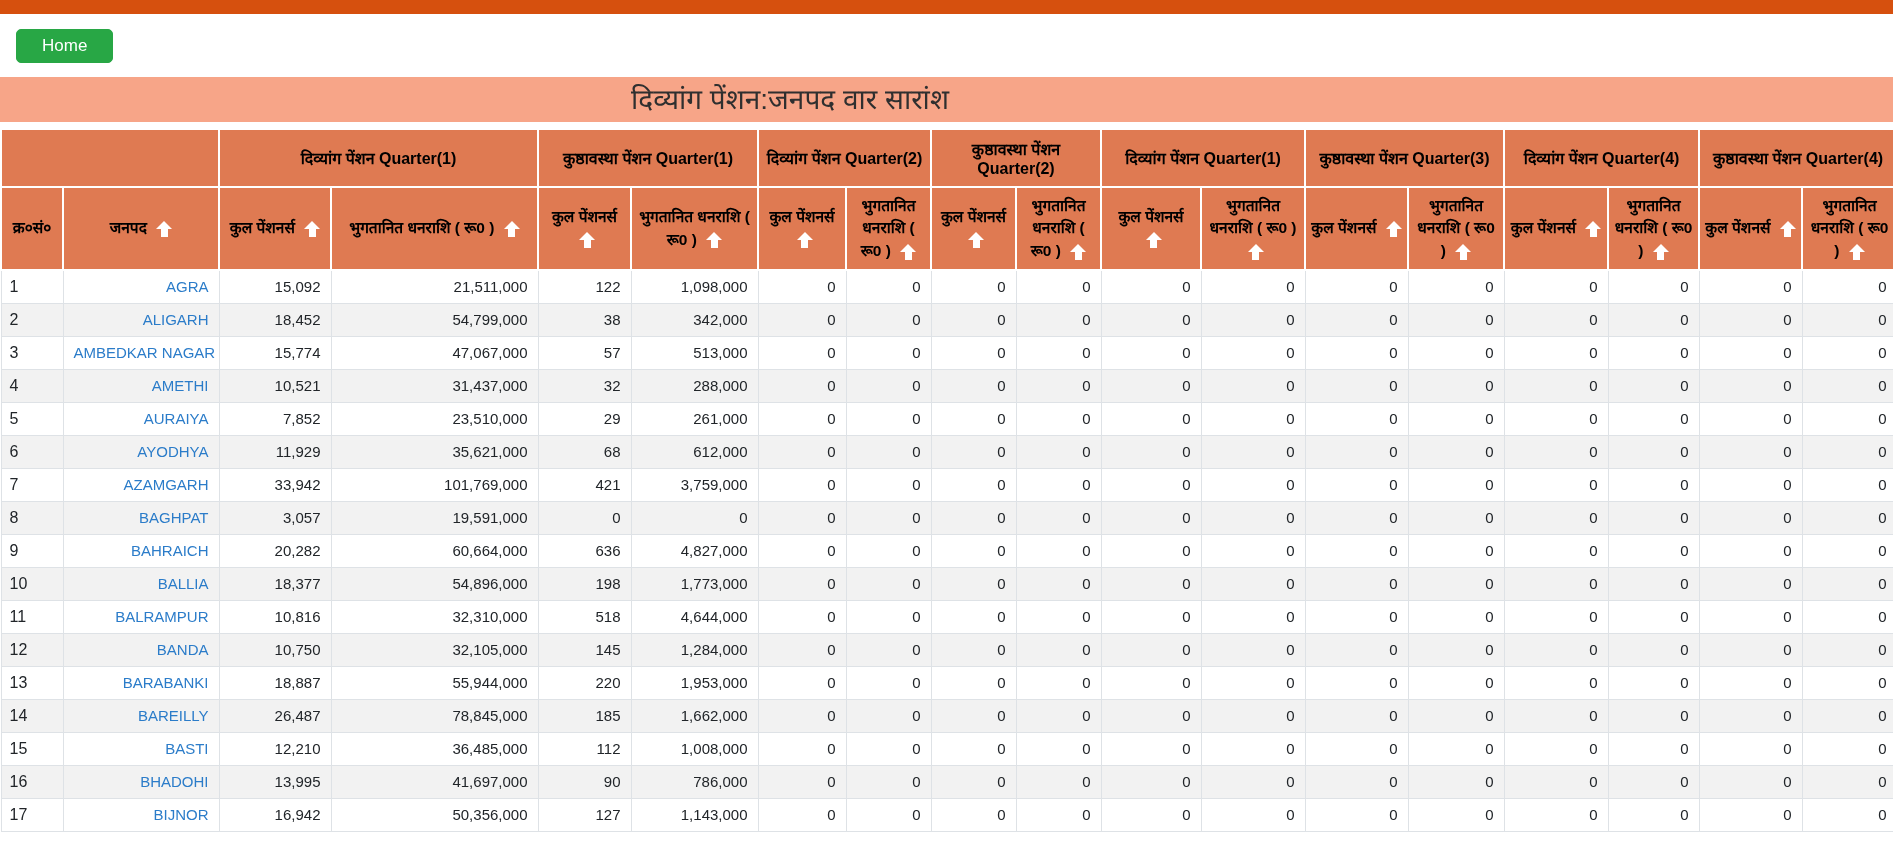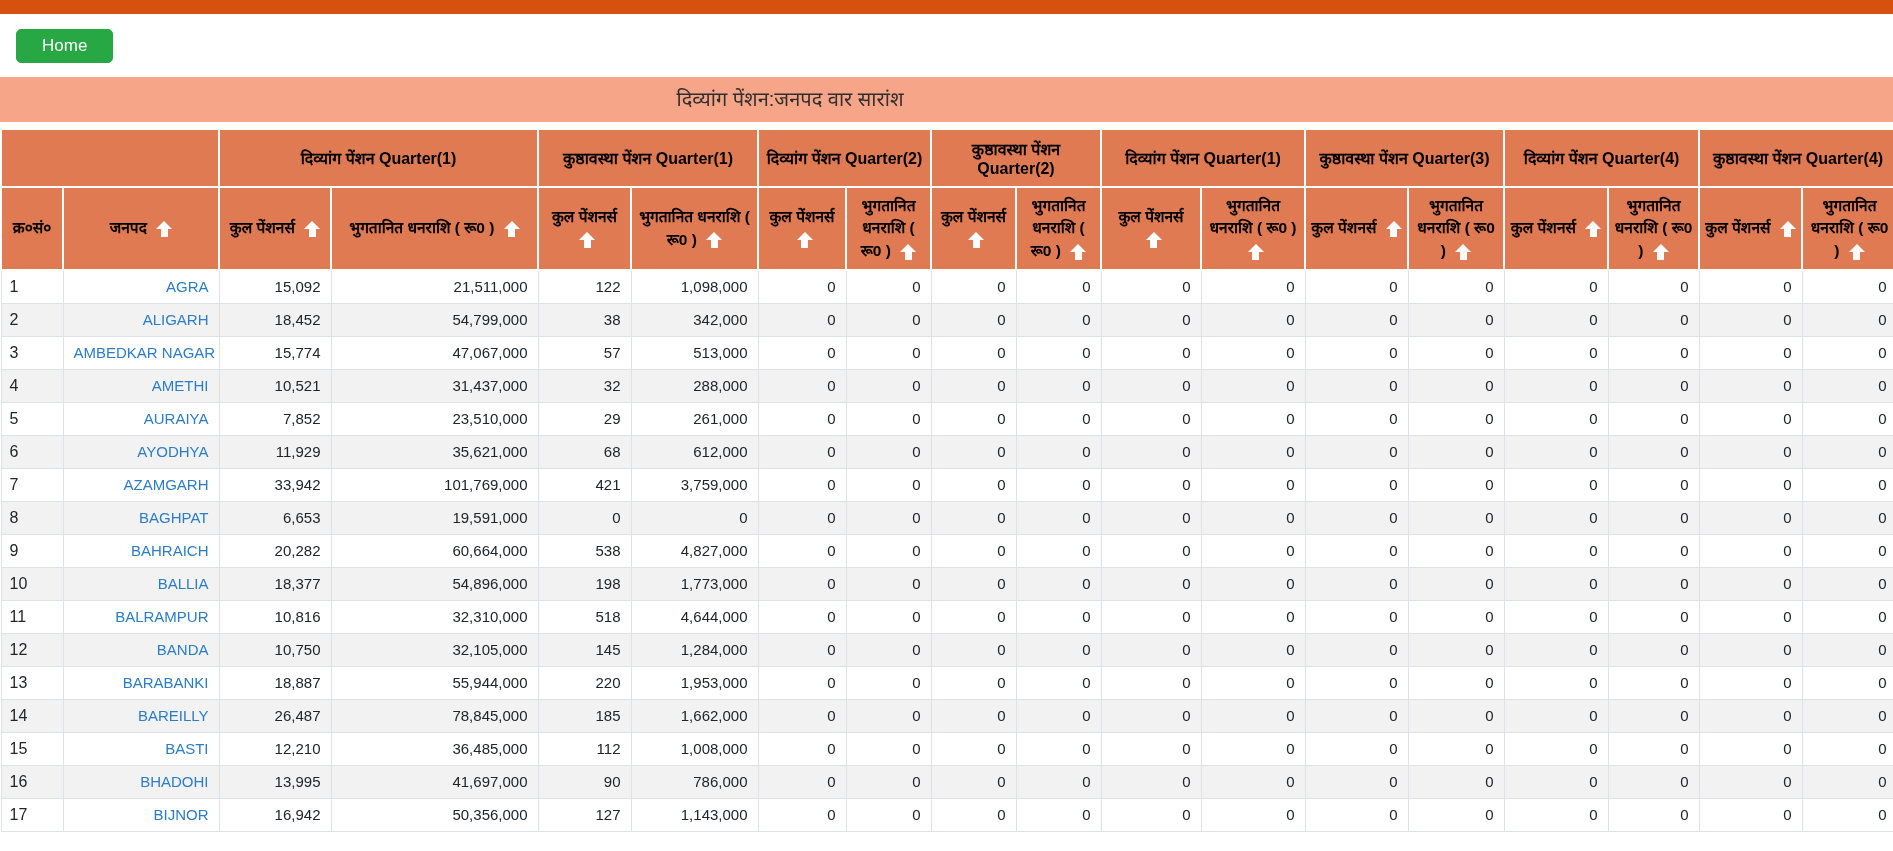--- a/index.html
+++ b/index.html
@@ -17,21 +17,21 @@
     border-radius: 5px; font-size: 17px; padding: 6px 25px;
     font-family: inherit; cursor: pointer;
   }
   .page-title {
     width: 1580px; height: 63px; line-height: 63px; text-align: center;
     font-size: 27px; font-weight: bold; color: #515154;
   }
   .subtitle-band { height: 45px; background: #f7a588; }
   .page-subtitle {
     width: 1580px; height: 52px; line-height: 45px; text-align: center;
-    font-size: 20px; color: #2f2f2f;
+    font-size: 28px; color: #2f2f2f;
   }
   .gap { height: 6px; background: #ffffff; }
   .table-wrap { width: 1893px; overflow: hidden; }
   table { border-collapse: collapse; table-layout: fixed; width: 1896px; }
   th {
     background: #df7a52; color: #000000; font-weight: bold;
     text-align: center; vertical-align: middle;
     border: 2px solid #ffffff; padding: 2px 5px;
   }
   th.group { height: 58px; font-size: 16px; }
@@ -268,21 +268,21 @@
           <td class="num">0</td>
           <td class="num">0</td>
           <td class="num">0</td>
           <td class="num">0</td>
           <td class="num">0</td>
           <td class="num">0</td>
         </tr>
         <tr>
           <td class="sn">8</td>
           <td class="dist"><a class="dl">BAGHPAT</a></td>
-          <td class="num">6,653</td>
+          <td class="num">3,057</td>
           <td class="num">19,591,000</td>
           <td class="num">0</td>
           <td class="num">0</td>
           <td class="num">0</td>
           <td class="num">0</td>
           <td class="num">0</td>
           <td class="num">0</td>
           <td class="num">0</td>
           <td class="num">0</td>
           <td class="num">0</td>
@@ -290,21 +290,21 @@
           <td class="num">0</td>
           <td class="num">0</td>
           <td class="num">0</td>
           <td class="num">0</td>
         </tr>
         <tr>
           <td class="sn">9</td>
           <td class="dist"><a class="dl">BAHRAICH</a></td>
           <td class="num">20,282</td>
           <td class="num">60,664,000</td>
-          <td class="num">538</td>
+          <td class="num">636</td>
           <td class="num">4,827,000</td>
           <td class="num">0</td>
           <td class="num">0</td>
           <td class="num">0</td>
           <td class="num">0</td>
           <td class="num">0</td>
           <td class="num">0</td>
           <td class="num">0</td>
           <td class="num">0</td>
           <td class="num">0</td>

